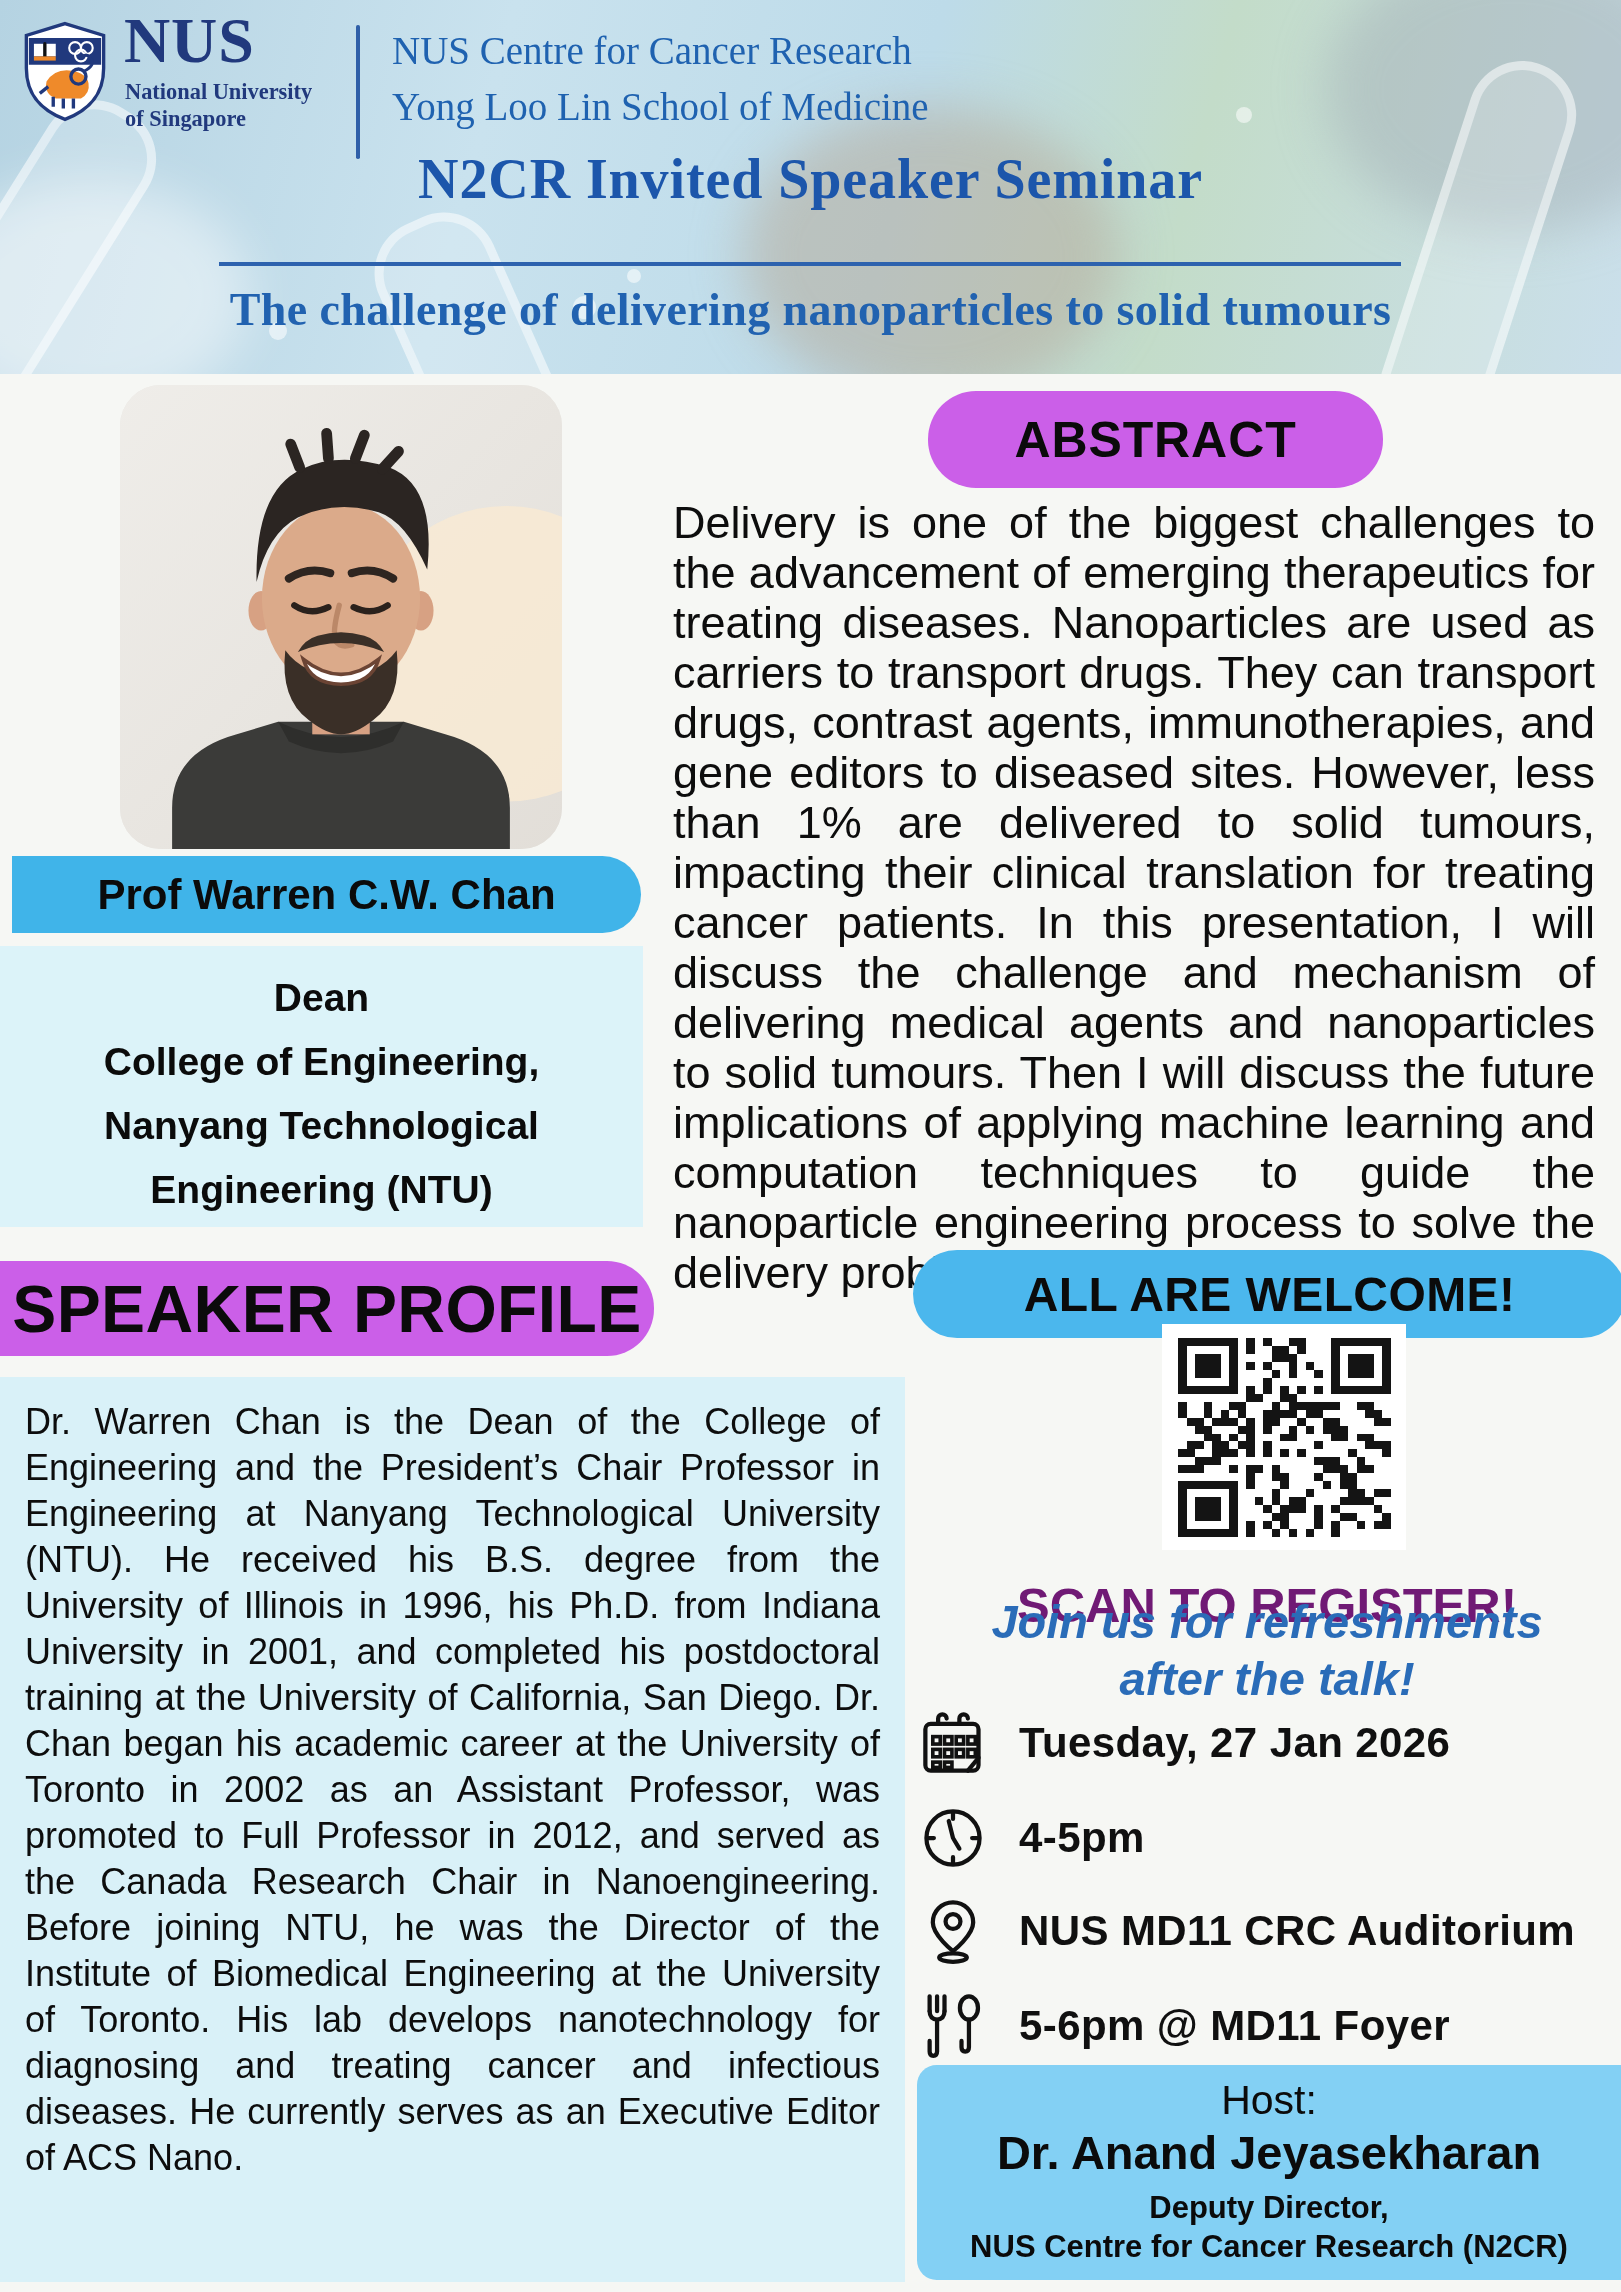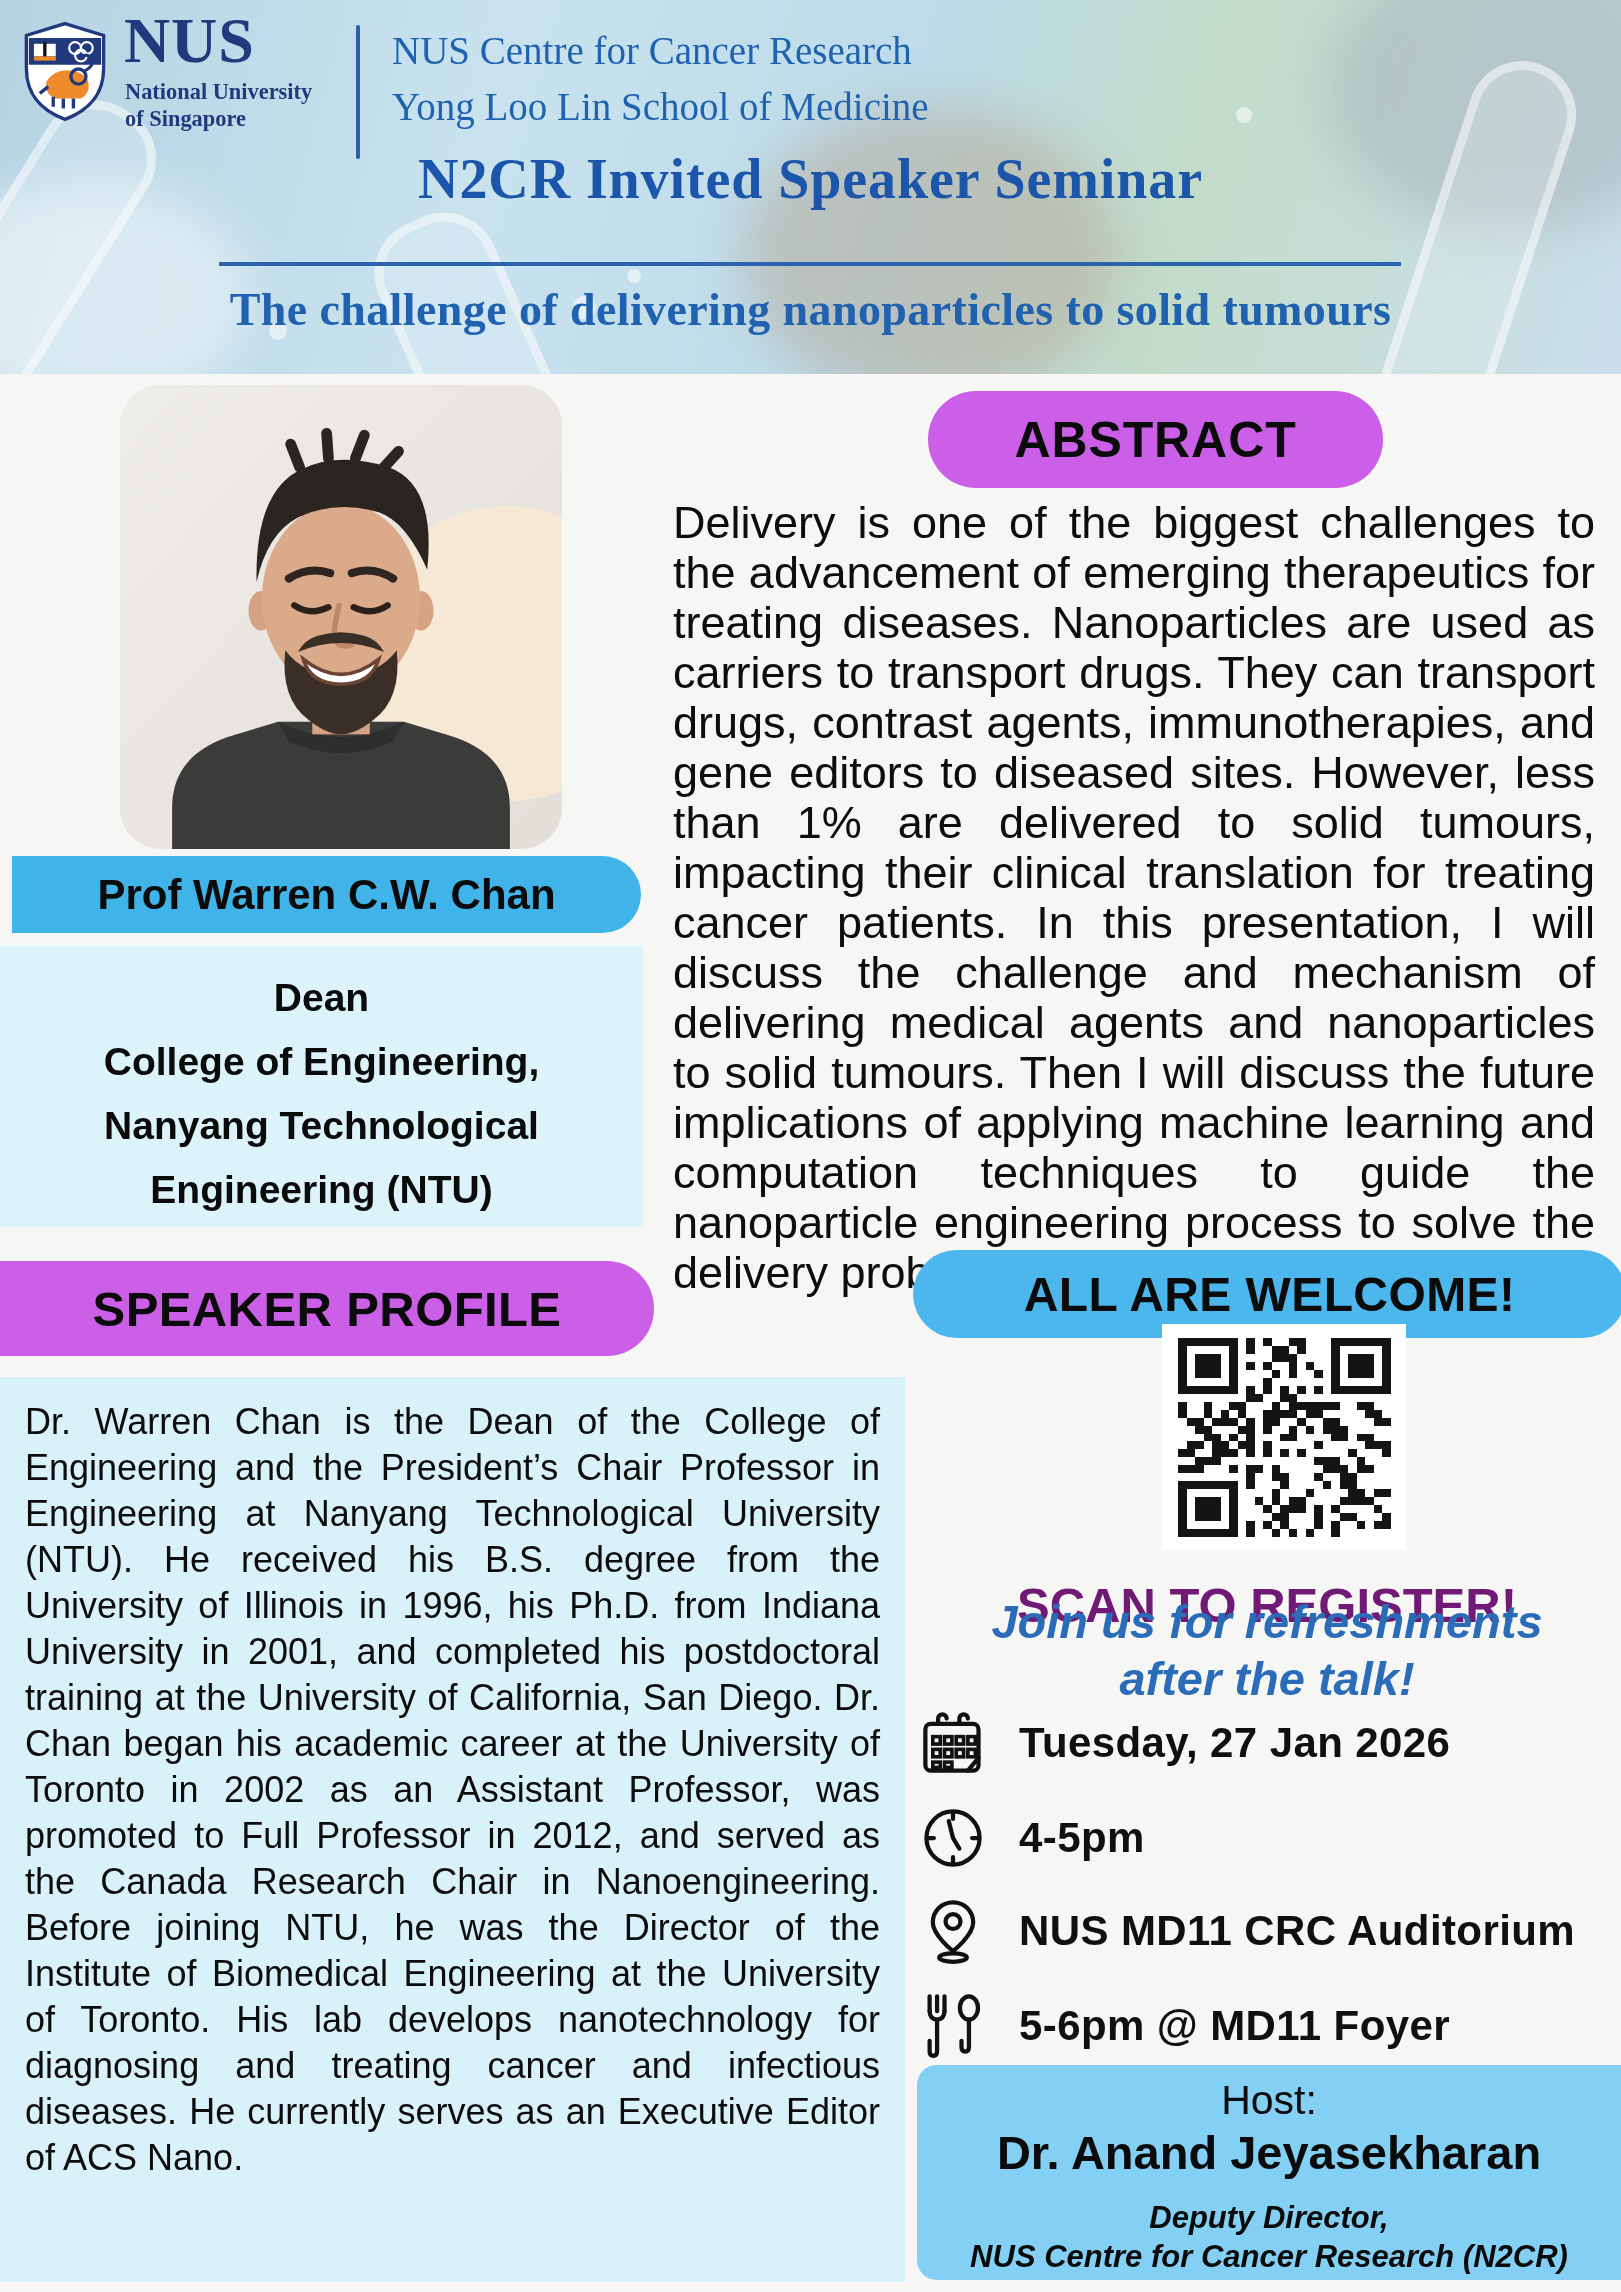--- a/index.html
+++ b/index.html
@@ -42,21 +42,21 @@
   .photo-card{position:absolute;left:120px;top:385px;width:442px;height:464px;border-radius:41px;overflow:hidden;background:#e9e7e3;}
   .photo-card svg{display:block;width:100%;height:100%;}
   .name-pill{position:absolute;left:12px;top:856px;width:629px;height:77px;background:#40b4e9;
     border-radius:0 39px 39px 0;display:flex;align-items:center;justify-content:center;
     font-size:42px;font-weight:800;color:#0b0b0b;}
   .dean-box{position:absolute;left:0;top:946px;width:643px;height:281px;background:#dcf3f9;
     text-align:center;font-size:39px;font-weight:800;line-height:64px;box-sizing:border-box;padding-top:19.7px;color:#0b0b0b;}
   .dean-box span{display:block;}
   .profile-pill{position:absolute;left:0;top:1261px;width:654px;height:95px;background:#cb5fe8;
     border-radius:0 47px 47px 0;display:flex;align-items:center;justify-content:center;
-    font-size:49px;font-weight:800;color:#0b0b0b;letter-spacing:0.4px;}
+    font-size:66px;font-weight:800;color:#0b0b0b;letter-spacing:0.4px;}
   .profile-box{position:absolute;left:0;top:1377px;width:905px;height:905px;background:#d9f1f8;
     box-sizing:border-box;padding:21.5px 25px;font-size:36px;line-height:46px;text-align:justify;color:#0d0d0d;}
 
   
   .abstract-pill{position:absolute;left:928px;top:391px;width:455px;height:97px;background:#cb5fe8;
     border-radius:48px;display:flex;align-items:center;justify-content:center;
     font-size:50px;font-weight:800;color:#0b0b0b;letter-spacing:0.9px;}
   .abstract-text{position:absolute;left:673px;top:498px;width:922px;font-size:45px;line-height:50px;
     text-align:justify;color:#0d0d0d;}
   .welcome-pill{position:absolute;left:913px;top:1250px;width:713px;height:88px;background:#4bb7ed;
@@ -72,21 +72,21 @@
   .join1{top:1594px;} .join2{top:1651px;}
   .event-row{position:absolute;left:919px;width:702px;height:82px;display:flex;align-items:center;gap:32px;}
   .event-row svg{width:68px;height:68px;flex:0 0 auto;}
   .event-text{font-size:42px;font-weight:700;color:#101010;letter-spacing:0.4px;}
   .er1{top:1702px;} .er2{top:1797px;} .er3{top:1890px;} .er4{top:1985px;}
   .host-box{position:absolute;left:917px;top:2065px;width:704px;height:215px;background:#83d0f4;
     border-radius:19.7px 0 0 19.7px;text-align:center;box-sizing:border-box;padding-top:10.7px;color:#0b0b0b;}
   .host-label{font-size:41px;font-weight:400;line-height:48px;text-align:center;}
   .host-name{font-size:47px;font-weight:800;line-height:56px;margin-top:1.8px;}
   .host-role{font-size:31px;font-weight:800;line-height:39px;}
-  .host-role-wrap{margin-top:17px;font-style:italic;}
+  .host-role-wrap{margin-top:7px;}
   line,path.s,circle.s,ellipse.s,rect.s{fill:none;stroke:#111;stroke-width:4;stroke-linecap:round;stroke-linejoin:round;}
 </style>
 </head>
 <body>
 
 <div class="page">
 
   <header class="header">
     <div>
       <div class="blob b1"></div>

